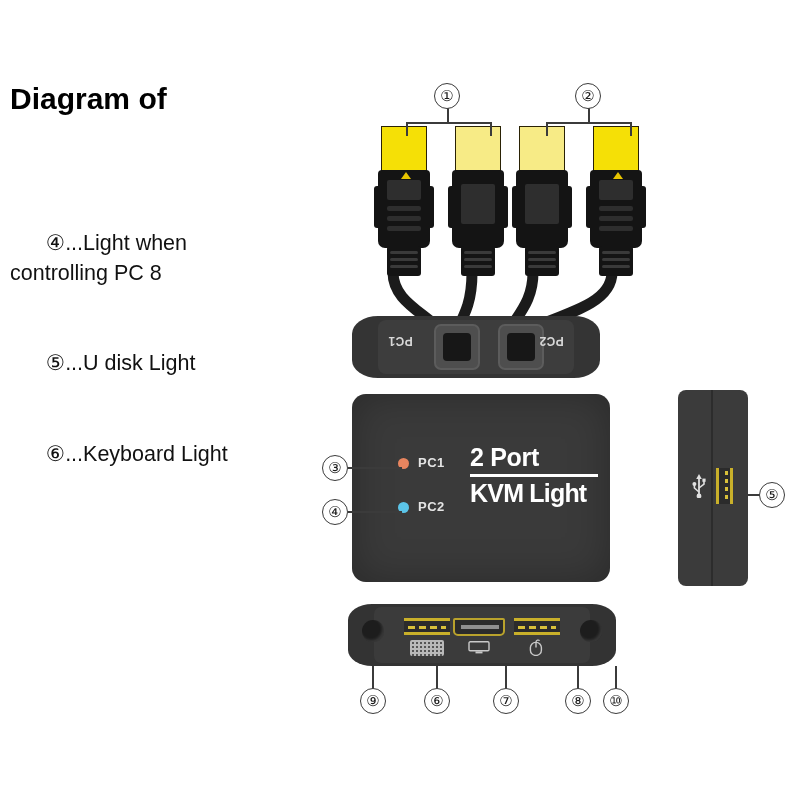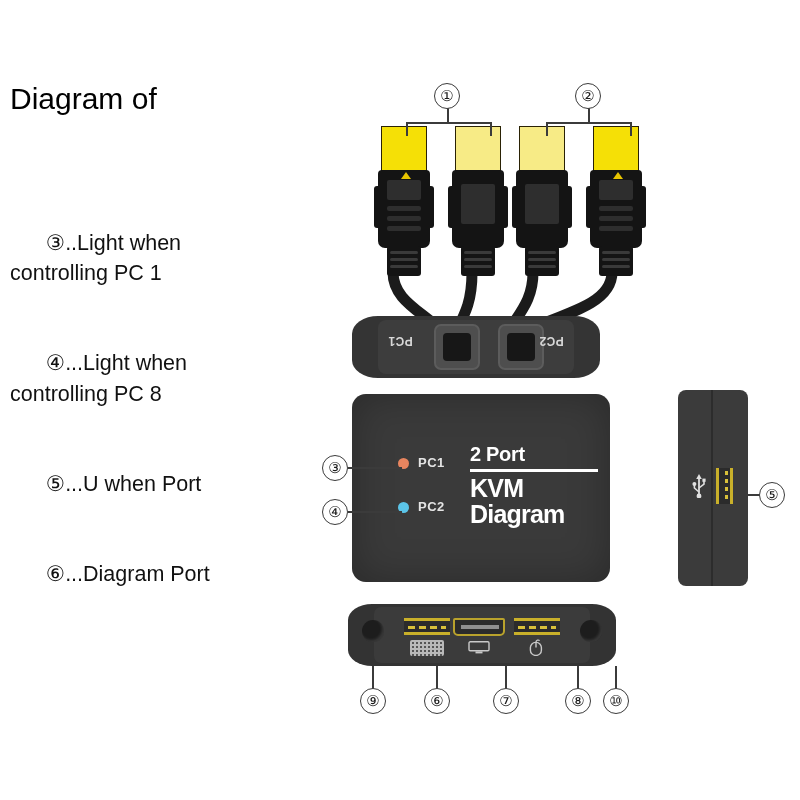--- a/index.html
+++ b/index.html
@@ -21,21 +21,21 @@
     width: 800px; height: 800px;
   }
 
   
   .legend-title {
     position: absolute;
     left: 10px;
     top: 80px;
     width: 240px;
     font-size: 30px;
-    font-weight: normal;
+    font-weight: bold;
     line-height: 1.28;
     letter-spacing: 0px;
     color: #000000;
   }
   .legend-list {
     position: absolute;
     left: 10px;
     top: 198px;
     width: 280px;
   }
@@ -233,21 +233,21 @@
   .led-label.t1 { top: 61px; }
   .led-label.t2 { top: 105px; }
   .brand {
     position: absolute;
     left: 118px;
     top: 50px;
     width: 128px;
     color: #ffffff;
   }
   .brand .l1 {
-    font-size: 20px;
+    font-size: 25px;
     font-weight: bold;
     line-height: 1.05;
     letter-spacing: -0.3px;
   }
   .brand .rule {
     height: 3px;
     background: #ffffff;
     margin: 4px 0 3px 0;
   }
   .brand .l2 {
@@ -389,32 +389,28 @@
 <body>
 
 <div class="stage">
 
   <div class="legend-title">
     <div>Diagram of</div>
   </div>
 
   <div class="legend-list">
     <div class="legend-item">
-      <span>③</span><span>..Light when
-controlling PC 1</span>
-    </div>
-    <div class="legend-item">
       <span>④</span><span>...Light when
 controlling PC 8</span>
     </div>
     <div class="legend-item">
-      <span>⑤</span><span>...U when Port</span>
+      <span>⑤</span><span>...U disk Light</span>
     </div>
     <div class="legend-item">
-      <span>⑥</span><span>...Diagram Port</span>
+      <span>⑥</span><span>...Keyboard Light</span>
     </div>
     <div class="legend-item">
       
     </div>
 
   </div>
 
   <div class="leader h" style="left:406px; top:122px; width:86px;"></div>
   <div class="leader v" style="left:406px; top:122px; height:14px;"></div>
   <div class="leader v" style="left:490px; top:122px; height:14px;"></div>
@@ -505,21 +501,21 @@
   </div>
 
   <div class="body-main">
     <div class="led pc1" style="background: rgb(232, 133, 95);"></div>
     <div class="led-label t1">PC1</div>
     <div class="led pc2" style="background: rgb(91, 196, 232);"></div>
     <div class="led-label t2">PC2</div>
     <div class="brand">
       <div class="l1">2 Port</div>
       <div class="rule"></div>
-      <div class="l2">KVM Diagram</div>
+      <div class="l2">KVM Light</div>
     </div>
   </div>
 
   <div class="callout" style="left:322px; top:455px;">③</div>
   <div class="leader h" style="left:348px; top:467px; width:54px;"></div>
 
   <div class="callout" style="left:322px; top:499px;">④</div>
   <div class="leader h" style="left:348px; top:511px; width:54px;"></div>
 
   <div class="side-panel">

